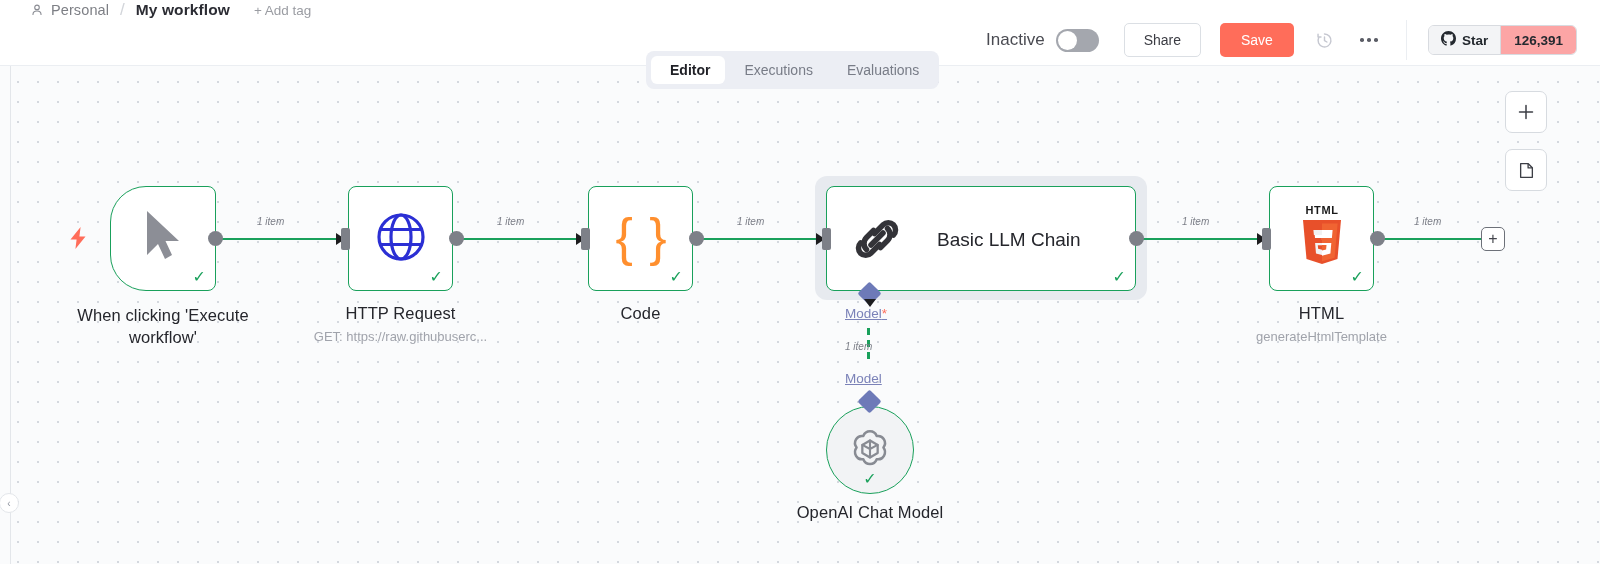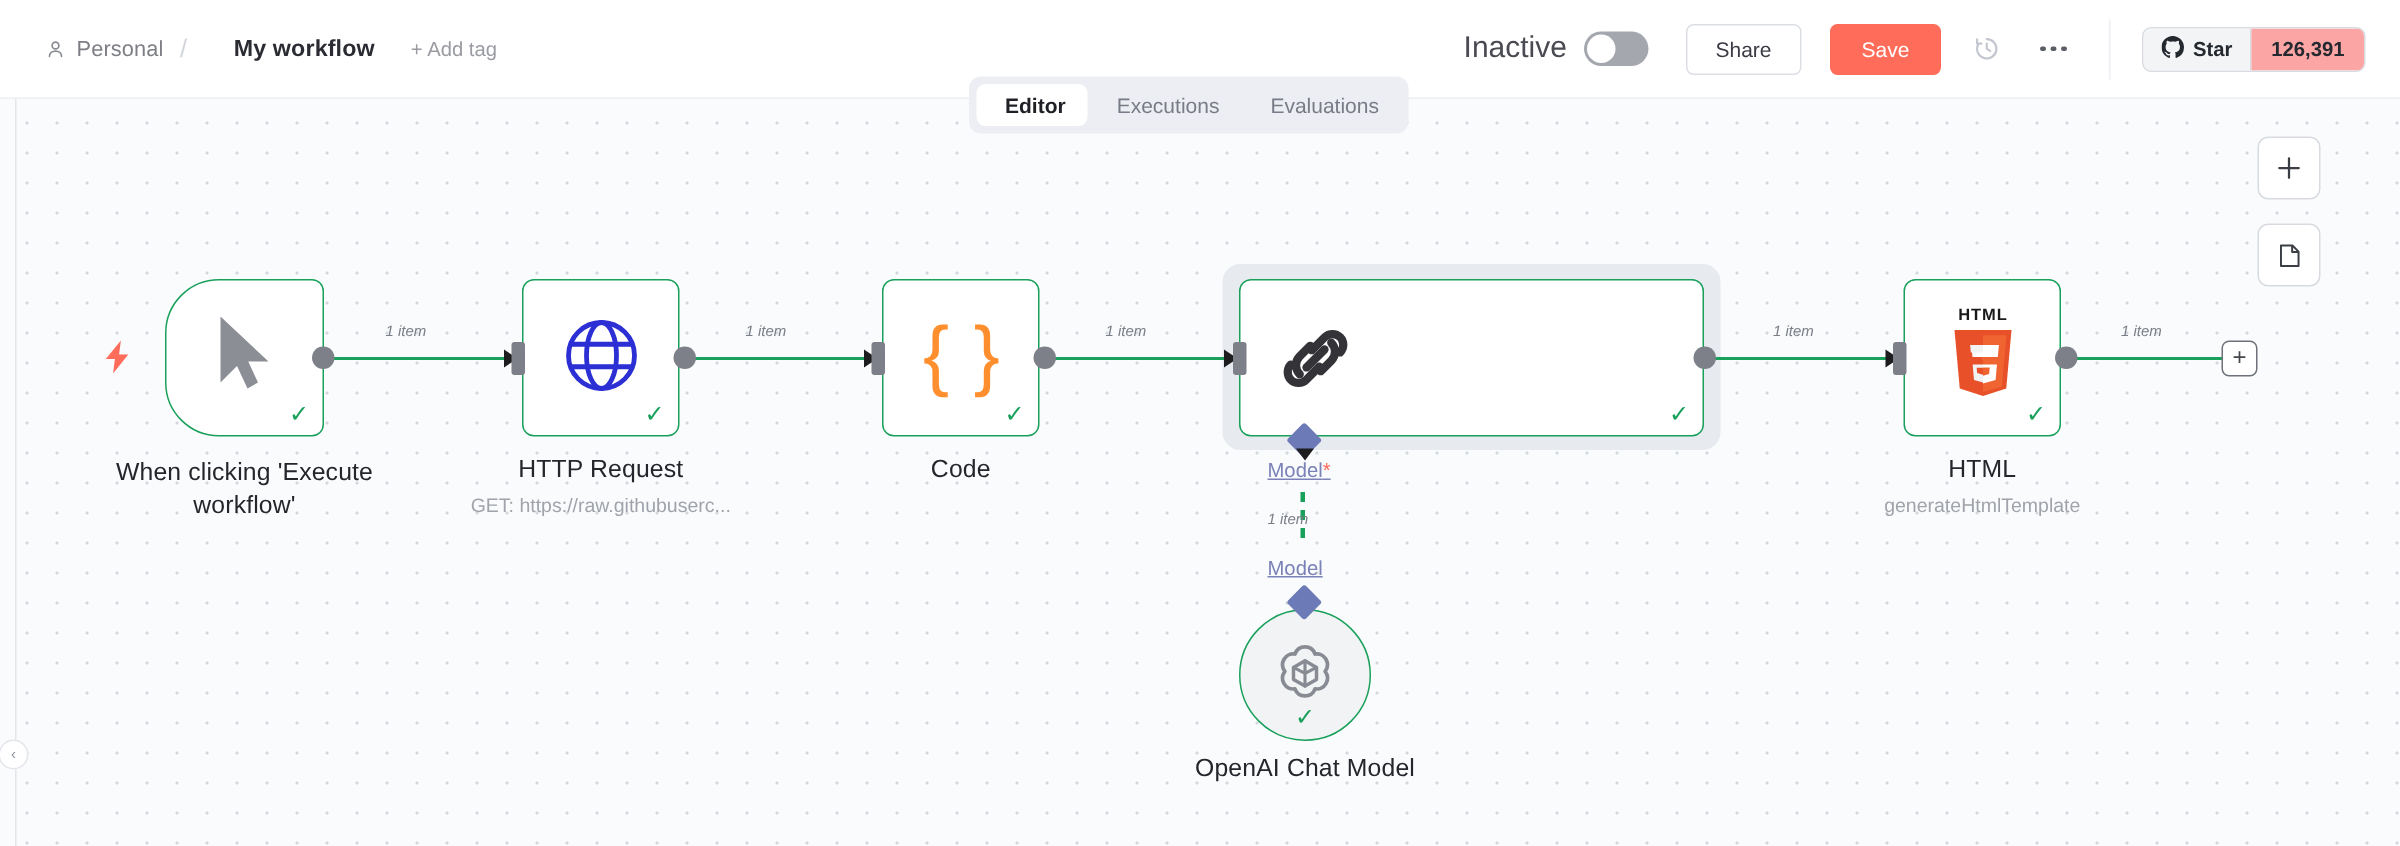--- a/index.html
+++ b/index.html
@@ -9,40 +9,40 @@
     background: #fafbfc;
     overflow: hidden;
   }
 
   
   .topbar {
     position: absolute; top: 0; left: 0;
     width: 1600px; height: 66px;
     background: #ffffff;
     border-bottom: 1px solid #ebeef2;
-    display: flex; 
+    display: flex;  flex-direction: column;
   }
   .tb-left { display: flex; align-items: center; padding-left: 30px; gap: 0; }
   .person-icon { width: 14px; height: 14px; margin-right: 7px; display:block; }
   .crumb-personal {
     font-size: 14.5px; color: #7d7f85; letter-spacing: .1px;
   }
   .crumb-sep { font-size: 17px; color: #d2d5da; margin: 0 11px; }
   .crumb-title {
-    font-size: 15.5px; color: #2b2c33; font-weight: 600; letter-spacing: .1px; margin-left: 20px;
+    font-size: 15.5px; color: #2b2c33; font-weight: 600; letter-spacing: .1px;
   }
   .add-tag {
     font-size: 13.5px; color: #9a9ca2; margin-left: 24px; cursor: pointer;
   }
 
   .tb-right {
     margin-left: auto; display: flex; align-items: center;
     padding-right: 0; gap: 0;
   }
-  .inactive-label { font-size: 20px; color: #4a4b52; margin-right: 11px; }
+  .inactive-label { font-size: 17px; color: #4a4b52; margin-right: 11px; }
   .toggle {
     width: 43px; height: 23px; border-radius: 12px; background: #a4a7ae;
     position: relative; cursor: pointer; margin-right: 25px;
   }
   .toggle .knob {
     position: absolute; top: 2px; left: 2px;
     width: 19px; height: 19px; border-radius: 50%; background: #fff;
   }
   .btn-share {
     border: 1px solid #dbdfe4; background: #fff; border-radius: 5px;
@@ -367,20 +367,21 @@
             <path d="M18.5 29.5 9.8 38.2a7.2 7.2 0 0 1-10.2-10.2" transform="translate(8,0)"></path>
             <path d="M29.5 18.5l8.7-8.7a7.2 7.2 0 0 1 10.2 10.2" transform="translate(-8,0)"></path>
             <path d="M18 30 30 18"></path>
           </g>
           <g fill="none" stroke="#333338" stroke-width="5.5" stroke-linecap="round">
             <path d="M13.5 34.5a8.5 8.5 0 0 1 0-12l7-7"></path>
             <path d="M34.5 13.5a8.5 8.5 0 0 1 0 12l-7 7"></path>
           </g>
         </svg>
       </span>
+      <span style="position:absolute; left:110px; top:0; height:105px; display:flex; align-items:center; font-size:19px; color:#25262c;">Basic LLM Chain</span>
       <span class="check">✓</span>
     </div>
   </div>
   <div class="out-dot" style="left:1129px; top:165px;"></div>
 
   <div class="diamond" style="left:861px; top:219px;"></div>
   <div class="tri-down" style="left:864px; top:233px;"></div>
   <div class="port-text" style="left:845px; top:240px;">
     <span>Model</span><span class="req-star">*</span>
   </div>

